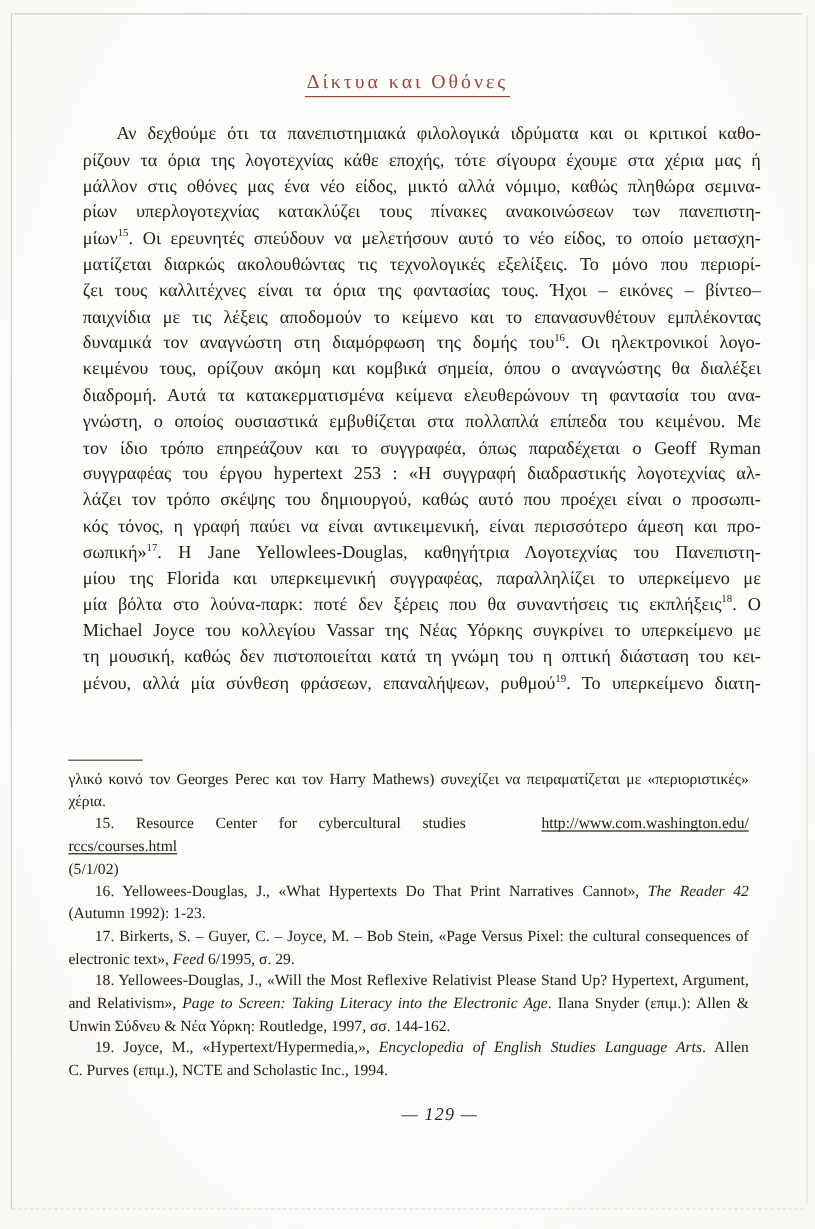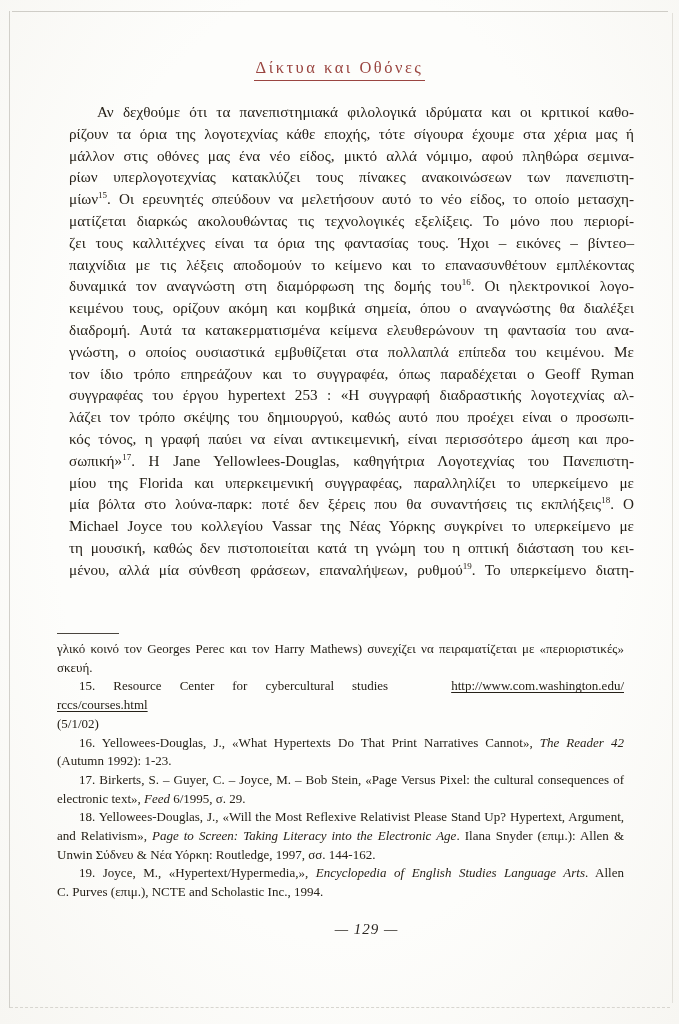--- a/index.html
+++ b/index.html
@@ -75,21 +75,21 @@
   <div class="edge right"></div>
   <div class="edge bottom"></div>
 
   <div class="title-wrap">
     <span class="title" id="page-title" style="color: rgb(154, 69, 64);">Δίκτυα και Οθόνες</span>
   </div>
 
   <div class="main indent-first justify-all">
       <div class="tline firstline">Αν δεχθούμε ότι τα πανεπιστημιακά φιλολογικά ιδρύματα και οι κριτικοί καθο-</div>
       <div class="tline">ρίζουν τα όρια της λογοτεχνίας κάθε εποχής, τότε σίγουρα έχουμε στα χέρια μας ή</div>
-      <div class="tline">μάλλον στις οθόνες μας ένα νέο είδος, μικτό αλλά νόμιμο, αφού πληθώρα σεμινα-</div>
+      <div class="tline">μάλλον στις οθόνες μας ένα νέο είδος, μικτό αλλά νόμιμο, καθώς πληθώρα σεμινα-</div>
       <div class="tline">ρίων υπερλογοτεχνίας κατακλύζει τους πίνακες ανακοινώσεων των πανεπιστη-</div>
       <div class="tline">μίων<sup>15</sup>. Οι ερευνητές σπεύδουν να μελετήσουν αυτό το νέο είδος, το οποίο μετασχη-</div>
       <div class="tline">ματίζεται διαρκώς ακολουθώντας τις τεχνολογικές εξελίξεις. Το μόνο που περιορί-</div>
       <div class="tline">ζει τους καλλιτέχνες είναι τα όρια της φαντασίας τους. Ήχοι – εικόνες – βίντεο–</div>
       <div class="tline">παιχνίδια με τις λέξεις αποδομούν το κείμενο και το επανασυνθέτουν εμπλέκοντας</div>
       <div class="tline">δυναμικά τον αναγνώστη στη διαμόρφωση της δομής του<sup>16</sup>. Οι ηλεκτρονικοί λογο-</div>
       <div class="tline">κειμένου τους, ορίζουν ακόμη και κομβικά σημεία, όπου ο αναγνώστης θα διαλέξει</div>
       <div class="tline">διαδρομή. Αυτά τα κατακερματισμένα κείμενα ελευθερώνουν τη φαντασία του ανα-</div>
       <div class="tline">γνώστη, ο οποίος ουσιαστικά εμβυθίζεται στα πολλαπλά επίπεδα του κειμένου. Με</div>
       <div class="tline">τον ίδιο τρόπο επηρεάζουν και το συγγραφέα, όπως παραδέχεται ο Geoff Ryman</div>
@@ -102,21 +102,21 @@
       <div class="tline">Michael Joyce του κολλεγίου Vassar της Νέας Υόρκης συγκρίνει το υπερκείμενο με</div>
       <div class="tline">τη μουσική, καθώς δεν πιστοποιείται κατά τη γνώμη του η οπτική διάσταση του κει-</div>
       <div class="tline lastline">μένου, αλλά μία σύνθεση φράσεων, επαναλήψεων, ρυθμού<sup>19</sup>. Το υπερκείμενο διατη-</div>
     </div>
 
   <div class="fnsep"></div>
 
   <div class="footnotes">
     <div class="fnpara">
         <div class="tline firstline">γλικό κοινό τον Georges Perec και τον Harry Mathews) συνεχίζει να πειραματίζεται με «περιοριστικές»</div>
-        <div class="tline lastline">σκευή.</div>
+        <div class="tline lastline">χέρια.</div>
       </div>
     <div class="fnpara indent-first">
         <div class="tline firstline">15. Resource Center for cybercultural studies <u>http://www.com.washington.edu/ rccs/courses.html</u></div>
         <div class="tline lastline">(5/1/02)</div>
       </div>
     <div class="fnpara indent-first">
         <div class="tline firstline">16. Yellowees-Douglas, J., «What Hypertexts Do That Print Narratives Cannot», <i>The Reader 42</i></div>
         <div class="tline lastline">(Autumn 1992): 1-23.</div>
       </div>
     <div class="fnpara indent-first">

